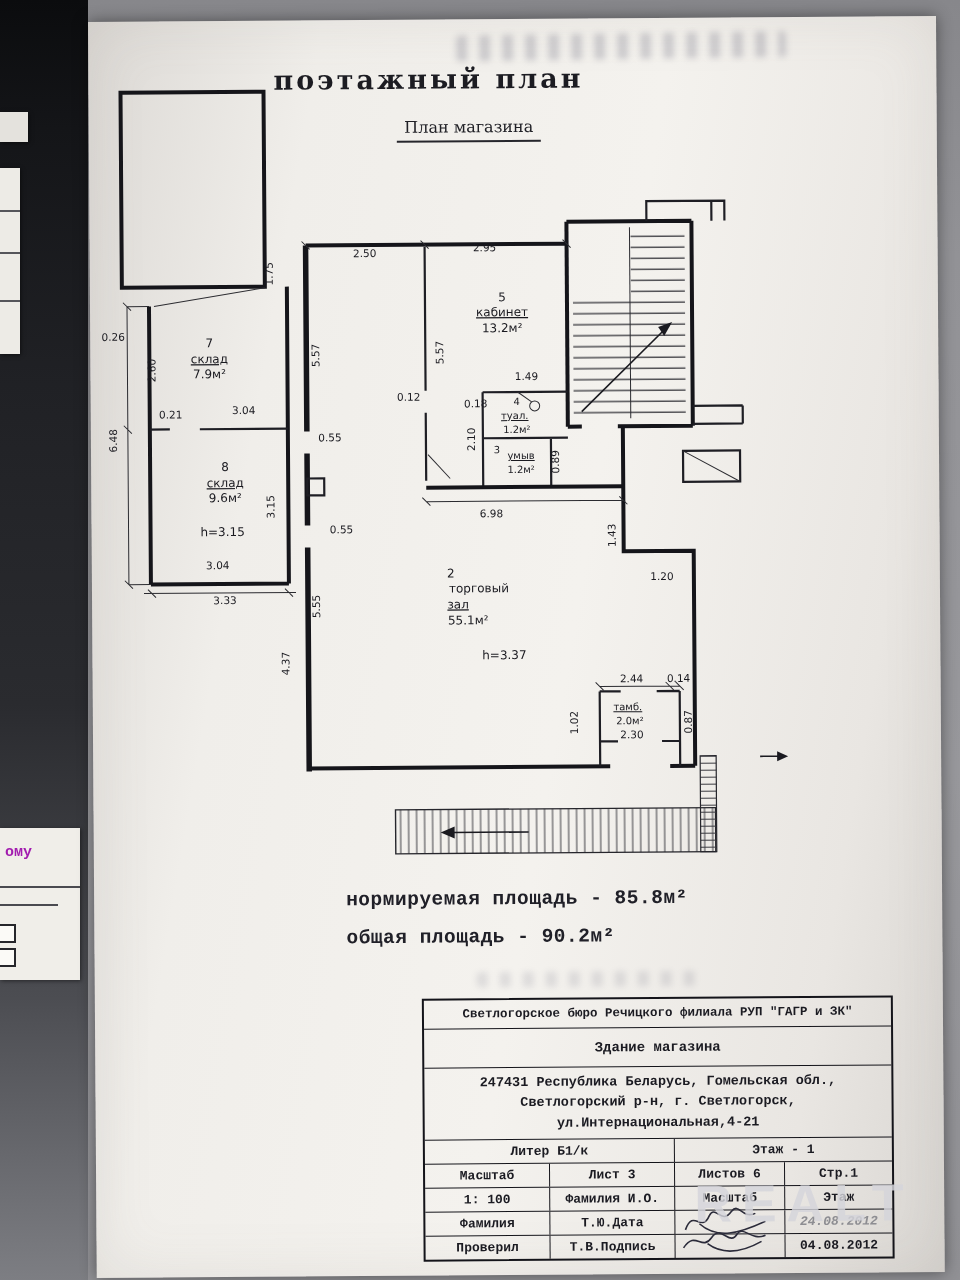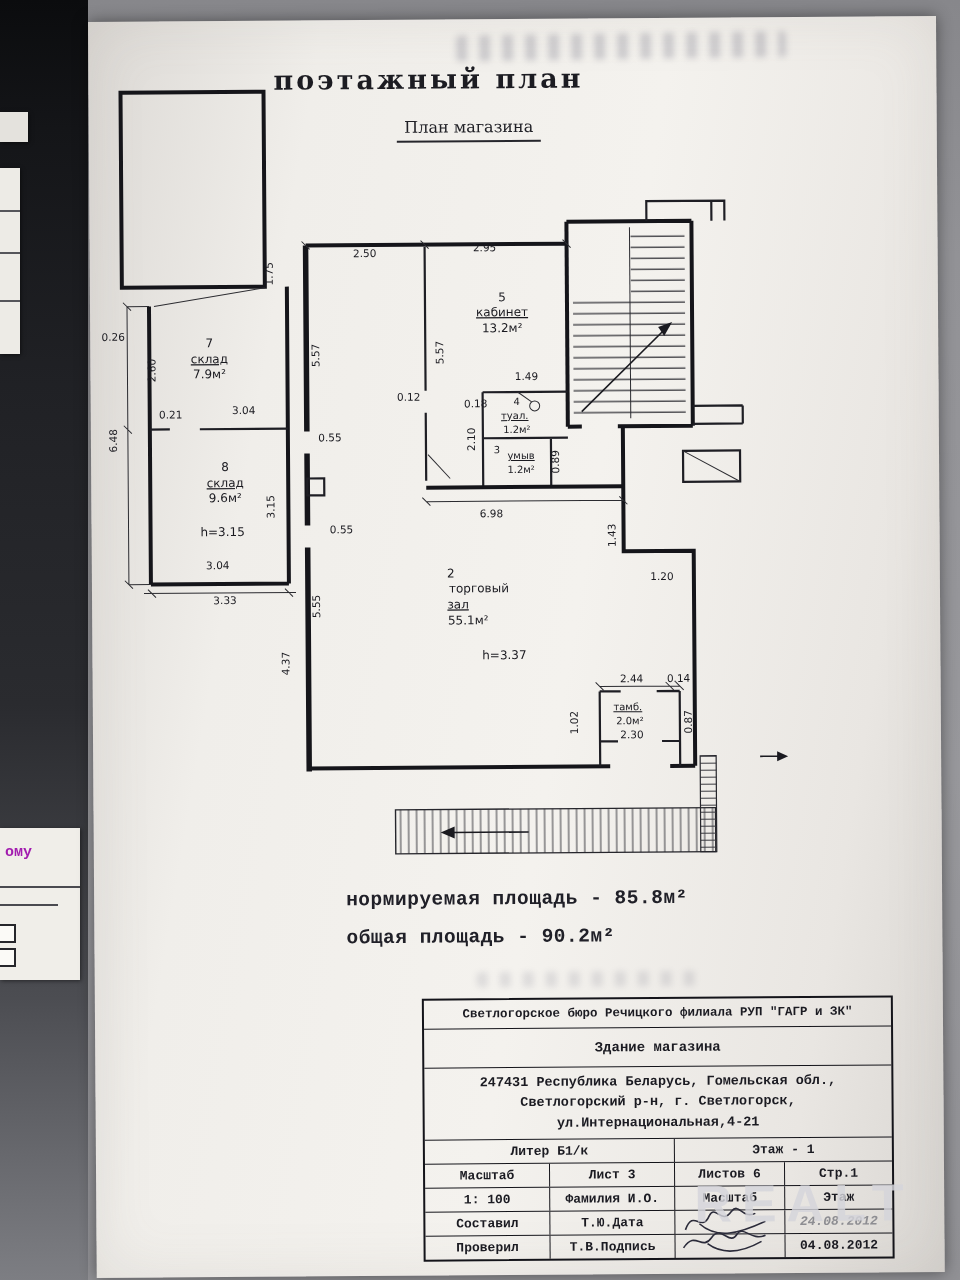--- a/index.html
+++ b/index.html
@@ -243,21 +243,21 @@
         <div class="cell">Листов 6</div>
         <div class="cell last">Стр.1</div>
       </div>
       <div class="tb-row tb-grid g4">
         <div class="cell">1: 100</div>
         <div class="cell">Фамилия И.О.</div>
         <div class="cell">Масштаб</div>
         <div class="cell last">Этаж</div>
       </div>
       <div class="tb-row tb-grid g4">
-        <div class="cell">Составил</div>
+        <div class="cell">Фамилия</div>
         <div class="cell">Т.Ю.Дата</div>
         <div class="cell sig">
           <svg width="96" height="40" viewBox="0 0 96 40">
             <path d="M8,30 C16,8 24,34 32,16 C38,4 44,26 54,12 C62,2 64,20 78,14 M22,24 C40,40 62,34 88,22" stroke="#2b2b3a" stroke-width="1.6" fill="none"></path>
           </svg>
         </div>
         <div class="cell last date-gray">24.08.2012</div>
       </div>
       <div class="tb-row tb-grid g4">
         <div class="cell">Проверил</div>

